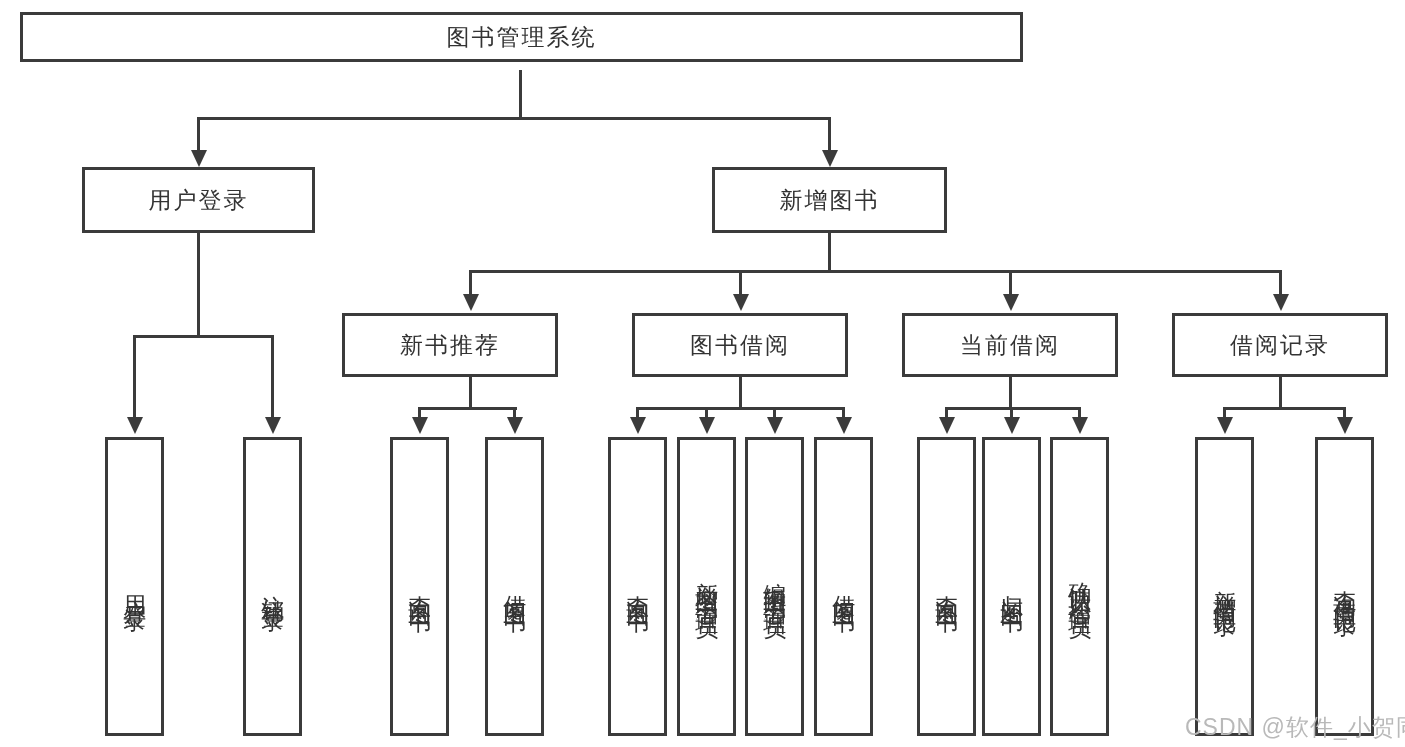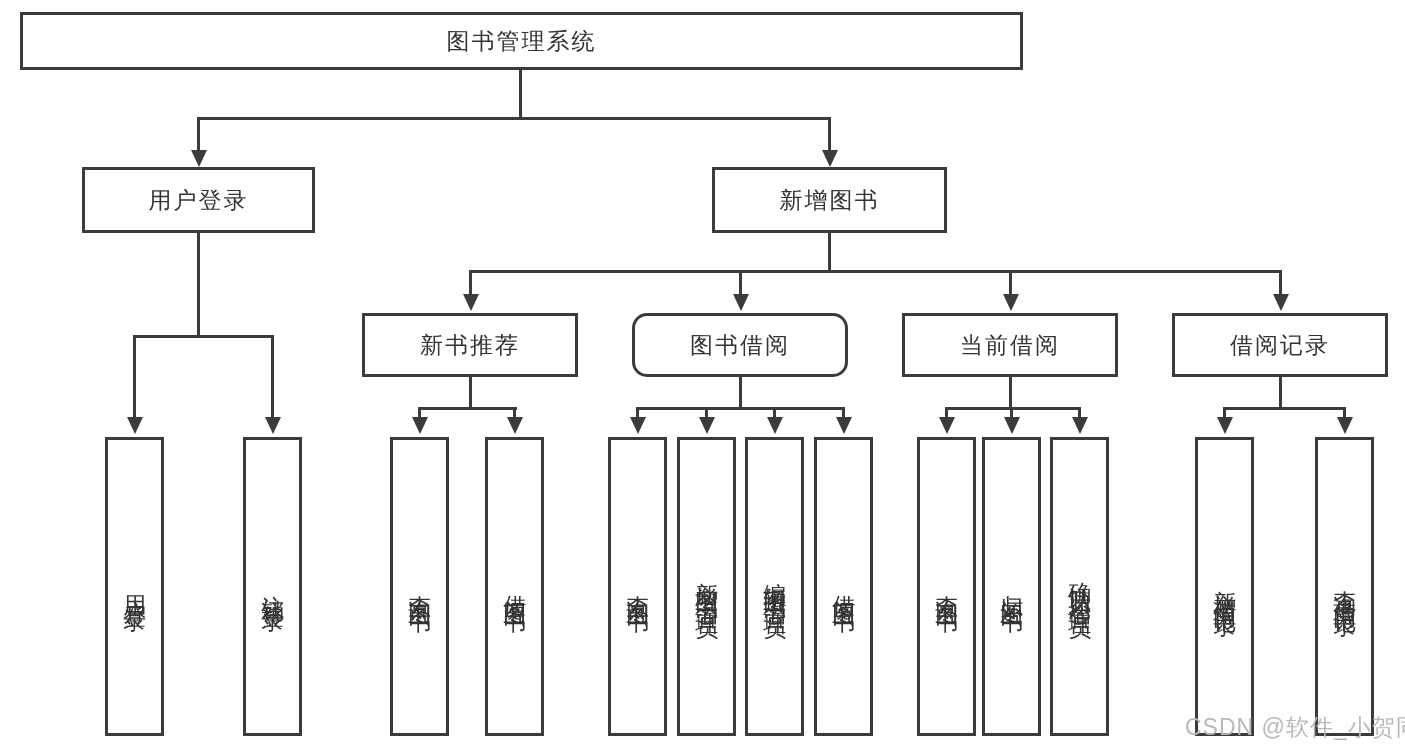--- a/index.html
+++ b/index.html
@@ -67,21 +67,21 @@
     letter-spacing:1px;
     z-index:10;
     white-space:nowrap;
   }
 </style>
 </head>
 <body>
 
 <div id="canvas">
 
-  <div class="box" style="left:20px;top:12px;width:1003px;height:58px;">
+  <div class="box" style="left:20px;top:12px;width:1003px;height:50px;">
     <span>图书管理系统</span>
   </div>
 
   <div class="vline" style="left:519px;top:70px;height:49px;"></div>
   <div class="hline" style="left:197px;top:117px;width:634px;"></div>
   <div class="arrow" style="left:197px;top:117px;height:33px;"></div>
   <div class="arrow" style="left:828px;top:117px;height:33px;"></div>
 
   <div class="box" style="left:82px;top:167px;width:233px;height:66px;">
     <span>用户登录</span>
@@ -95,24 +95,24 @@
   <div class="arrow" style="left:133px;top:335px;height:82px;"></div>
   <div class="arrow" style="left:271px;top:335px;height:82px;"></div>
 
   <div class="vline" style="left:828px;top:233px;height:39px;"></div>
   <div class="hline" style="left:469px;top:270px;width:813px;"></div>
   <div class="arrow" style="left:469px;top:270px;height:24px;"></div>
   <div class="arrow" style="left:739px;top:270px;height:24px;"></div>
   <div class="arrow" style="left:1009px;top:270px;height:24px;"></div>
   <div class="arrow" style="left:1279px;top:270px;height:24px;"></div>
 
-  <div class="box" style="left:362px;top:313px;width:216px;height:64px;">
+  <div class="box" style="left:342px;top:313px;width:216px;height:64px;">
     <span>新书推荐</span>
   </div>
-  <div class="box" style="left:632px;top:313px;width:216px;height:64px;border-radius:15px;">
+  <div class="box" style="left:632px;top:313px;width:216px;height:64px;">
     <span>图书借阅</span>
   </div>
   <div class="box" style="left:1172px;top:313px;width:216px;height:64px;">
     <span>借阅记录</span>
   </div>
   <div class="box" style="left:902px;top:313px;width:216px;height:64px;">
     <span>当前借阅</span>
   </div>
 
   <div class="vline" style="left:469px;top:377px;height:32px;"></div>

